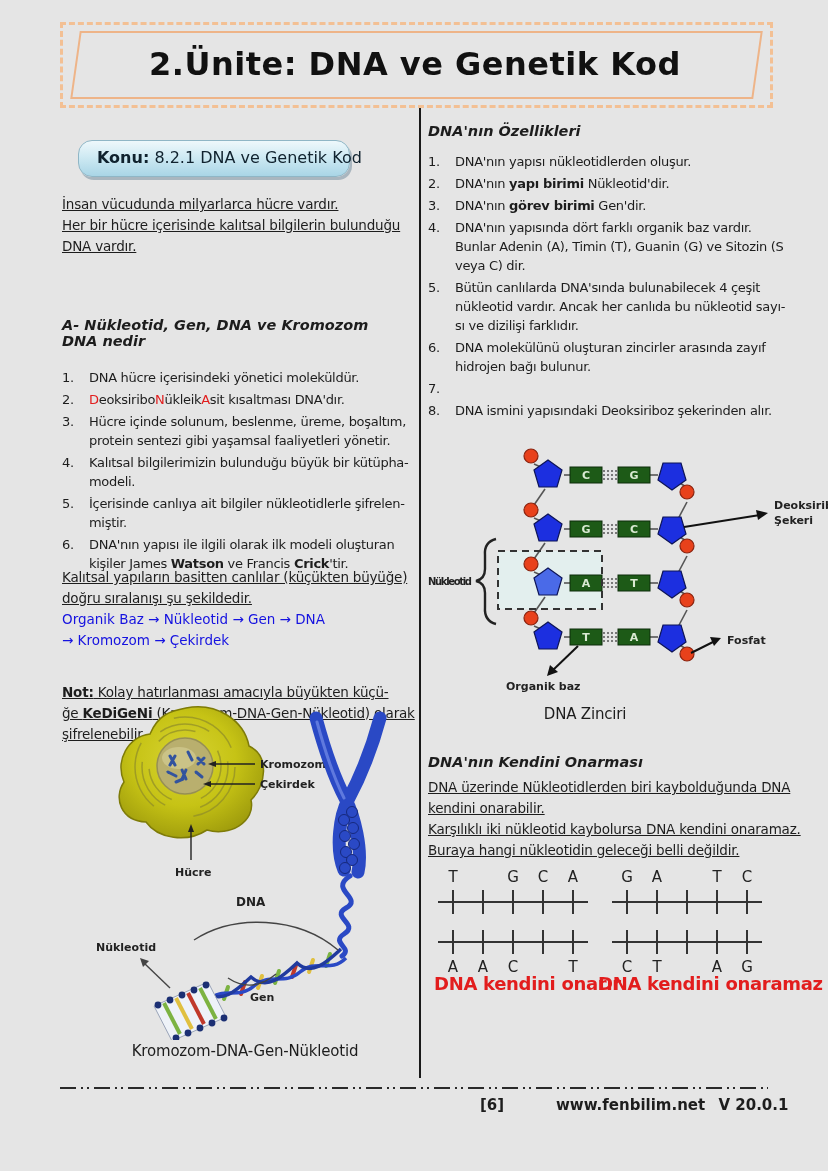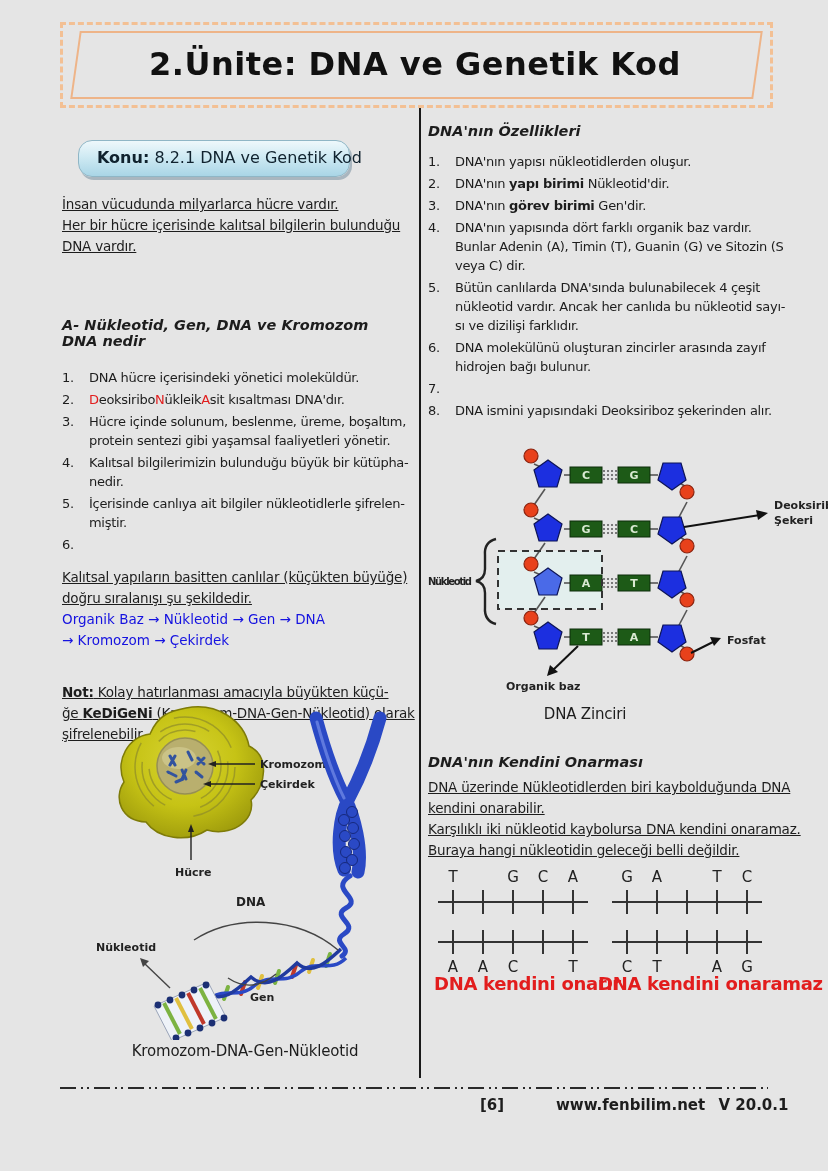--- a/index.html
+++ b/index.html
@@ -81,32 +81,36 @@
       <span class="num">3.</span>
       <div>
           <div class="nw">Hücre içinde solunum, beslenme, üreme, boşaltım,</div>
           <div class="nw">protein sentezi gibi yaşamsal faaliyetleri yönetir.</div>
         </div>
     </div>
     <div class="li">
       <span class="num">4.</span>
       <div>
           <div class="nw">Kalıtsal bilgilerimizin bulunduğu büyük bir kütüpha-</div>
-          <div class="nw">nedir.</div>
+          <div class="nw">modeli.</div>
         </div>
     </div>
     <div class="li">
       <span class="num">5.</span>
       <div>
           <div class="nw">İçerisinde canlıya ait bilgiler nükleotidlerle şifrelen-</div>
           <div class="nw">miştir.</div>
         </div>
     </div>
     <div class="li">
       <span class="num">6.</span>
+      <div>
+        <div class="nw">DNA'nın yapısı ile ilgili olarak ilk modeli oluşturan</div>
+        <div class="nw"><span>kişiler James </span><span class="b">Watson</span><span> ve Francis </span><span class="b">Crick</span><span>'tir.</span></div>
+      </div>
     </div>
   </div>
 
   <div class="abs body-md" style="left:62px;top:567px;">
     <div class="nw">Kalıtsal yapıların basitten canlılar (küçükten büyüğe)</div>
     <div class="nw">doğru sıralanışı şu şekildedir.</div>
   </div>
 
   <div class="abs chain" style="left:62px;top:609px;">
     <div class="nw">Organik Baz → Nükleotid → Gen → DNA</div>

